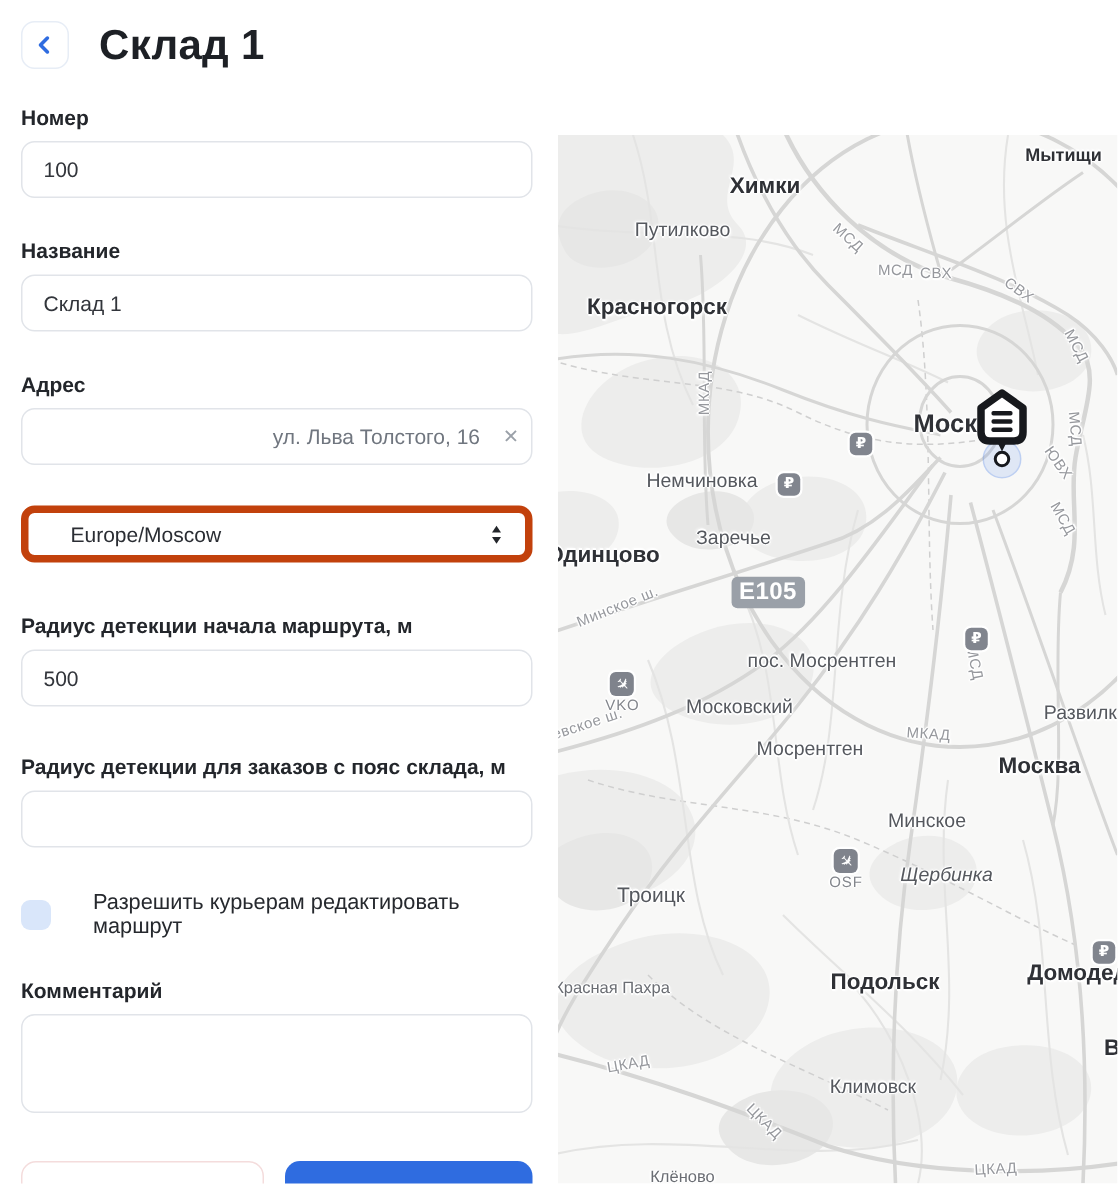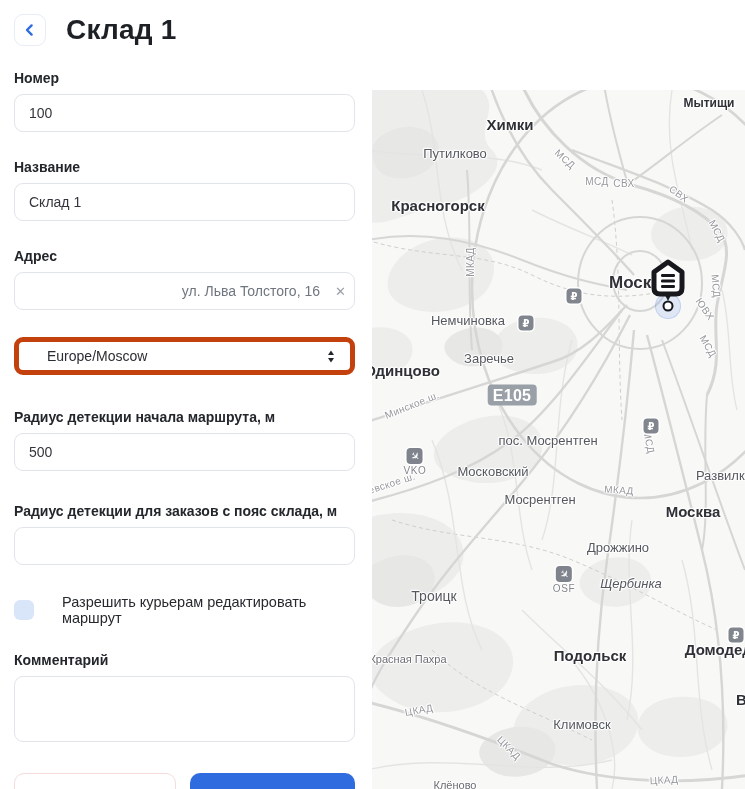--- a/index.html
+++ b/index.html
@@ -217,21 +217,21 @@
         <span class="ml c-bold" style="position: absolute; left: 66px; top: 115px;">Красногорск</span>
         <span class="ml c-bold c-xl" style="position: absolute; left: 268px; top: 193px;">Москва</span>
         <span class="ml c-town" style="position: absolute; left: 96px; top: 230px;">Немчиновка</span>
         <span class="ml c-town" style="position: absolute; left: 117px; top: 268px;">Заречье</span>
         <span class="ml c-bold" style="position: absolute; left: 30px; top: 280px;">Одинцово</span>
         <span class="ml c-town" style="position: absolute; left: 176px; top: 350px;">пос. Мосрентген</span>
         <span class="ml c-town" style="position: absolute; left: 121px; top: 381px;">Московский</span>
         <span class="ml c-town" style="position: absolute; left: 168px; top: 409px;">Мосрентген</span>
         <span class="ml c-town" style="position: absolute; left: 352px; top: 385px;">Развилка</span>
         <span class="ml c-bold" style="position: absolute; left: 321px; top: 421px;">Москва</span>
-        <span class="ml c-town" style="position: absolute; left: 246px; top: 457px;">Дрожжино</span>
+        <span class="ml c-town" style="position: absolute; left: 246px; top: 457px;">Минское</span>
         <span class="ml c-town" style="position: absolute; left: 259px; top: 493px; font-style: italic;">Щербинка</span>
         <span class="ml c-town c-md" style="position: absolute; left: 62px; top: 506px;">Троицк</span>
         <span class="ml c-bold" style="position: absolute; left: 218px; top: 565px;">Подольск</span>
         <span class="ml c-bold" style="position: absolute; left: 360px; top: 559px;">Домодедово</span>
         <span class="ml c-bold" style="position: absolute; left: 408px; top: 609px;">Востряково</span>
         <span class="ml c-small" style="position: absolute; left: 36px; top: 569px;">Красная Пахра</span>
         <span class="ml c-town" style="position: absolute; left: 210px; top: 634px;">Климовск</span>
         <span class="ml c-small" style="position: absolute; left: 83px; top: 695px;">Клёново</span>
         <span class="ml road" style="position: absolute; left: 193px; top: 69px; transform: translate(-50%, -50%) rotate(42deg);">МСД</span>
         <span class="ml road" style="position: absolute; left: 225px; top: 91px;">МСД</span>

